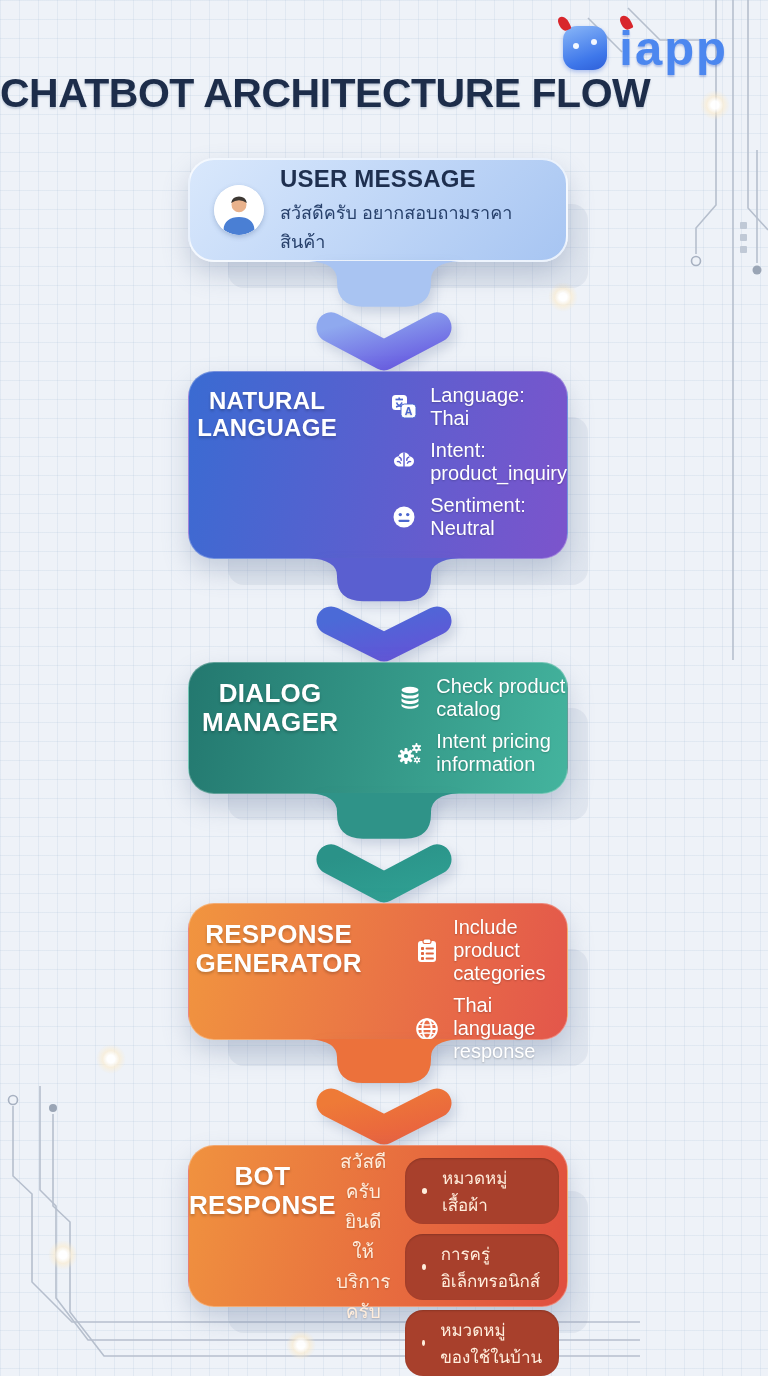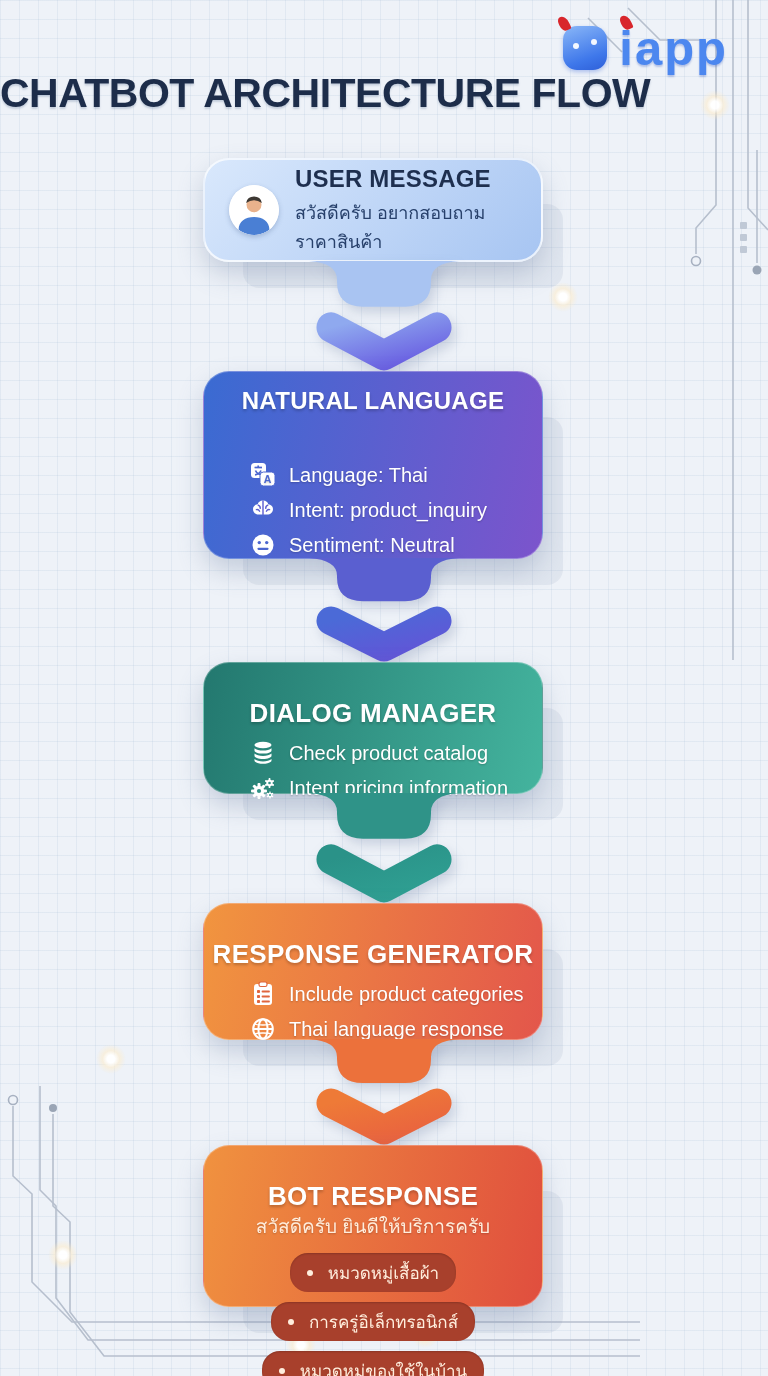--- a/index.html
+++ b/index.html
@@ -50,50 +50,50 @@
 
   
   .title {
     position:absolute; top:70px; left:0; width:100%; text-align:left;
     font-size:41px; font-weight:800; letter-spacing:-.5px; color:#1d2d4a;
     text-shadow:0 2px 2px rgba(120,140,170,.35);
   }
 
   
   .node {
-    position:absolute; left:203px; width:340px; border-radius:26px;
+    position:absolute; left:188px; width:380px; border-radius:26px;
     box-shadow:0 12px 26px rgba(99,120,155,.30), 30px 36px 0 -10px rgba(146,162,190,.15);
   }
   .node-user {
     top:158px; height:104px;
     background:linear-gradient(135deg,#d9e8fc 0%,#a7c5f2 100%);
     border:2px solid rgba(255,255,255,.75);
     display:flex; align-items:center; gap:16px; padding:0 24px;
   }
   .node-nlu   { top:371px; height:188px; background:linear-gradient(102deg,#3a6bd2,#7c54cc); }
   .node-dm    { top:662px; height:132px; background:linear-gradient(102deg,#23786f,#44b49e); }
   .node-rg    { top:903px; height:137px; background:linear-gradient(102deg,#f1953f,#e3564b); }
   .node-bot   { top:1145px; height:162px; background:linear-gradient(102deg,#f0923f,#e04e3e); }
   .node-nlu,.node-dm,.node-rg,.node-bot {
     border:1.5px solid rgba(255,255,255,.28);
-    display:flex; flex-direction:column; color:#fff;justify-content:space-between;
+    display:flex; flex-direction:row; color:#fff;justify-content:space-between;
   }
 
   .avatar {
     width:50px; height:50px; border-radius:50%; background:#fff; flex:0 0 50px;
     overflow:hidden; box-shadow:0 2px 5px rgba(60,90,140,.30);
   }
   .user-text .u-title { font-size:24px; font-weight:800; color:#1e2f4f; letter-spacing:.2px; }
   .user-text .u-msg   { font-size:18px; color:#27406b; margin-top:5px; }
 
   .n-title {
     text-align:center; font-weight:800; font-size:24px; line-height:1.12;
     letter-spacing:.3px; text-shadow:0 2px 3px rgba(0,0,0,.22); margin-top:16px;
   }
-  .node-dm .n-title, .node-rg .n-title, .node-bot .n-title { font-size:26px; margin-top:36px; }
+  .node-dm .n-title, .node-rg .n-title, .node-bot .n-title { font-size:26px; margin-top:16px; }
   .items { display:flex; flex-direction:column; gap:9px; margin-top:12px; padding-left:46px; }
   .item  { display:flex; align-items:center; gap:13px; font-size:20px; text-shadow:0 1px 2px rgba(0,0,0,.22); }
   .item .ic { width:26px; height:26px; flex:0 0 26px; display:flex; }
 
   .bot-msg { text-align:center; font-size:19px; color:#ffeddc; text-shadow:0 1px 2px rgba(0,0,0,.20); }
   .pills { display:flex; flex-wrap:wrap; justify-content:center; gap:10px 14px; margin-top:12px; padding:0 14px; }
   .pill {
     display:flex; align-items:center; gap:15px; background:#a8402c;
     border-radius:18px; padding:6px 17px; font-size:17px; color:#ffeedd;
     box-shadow:inset 0 1px 2px rgba(0,0,0,.18);

